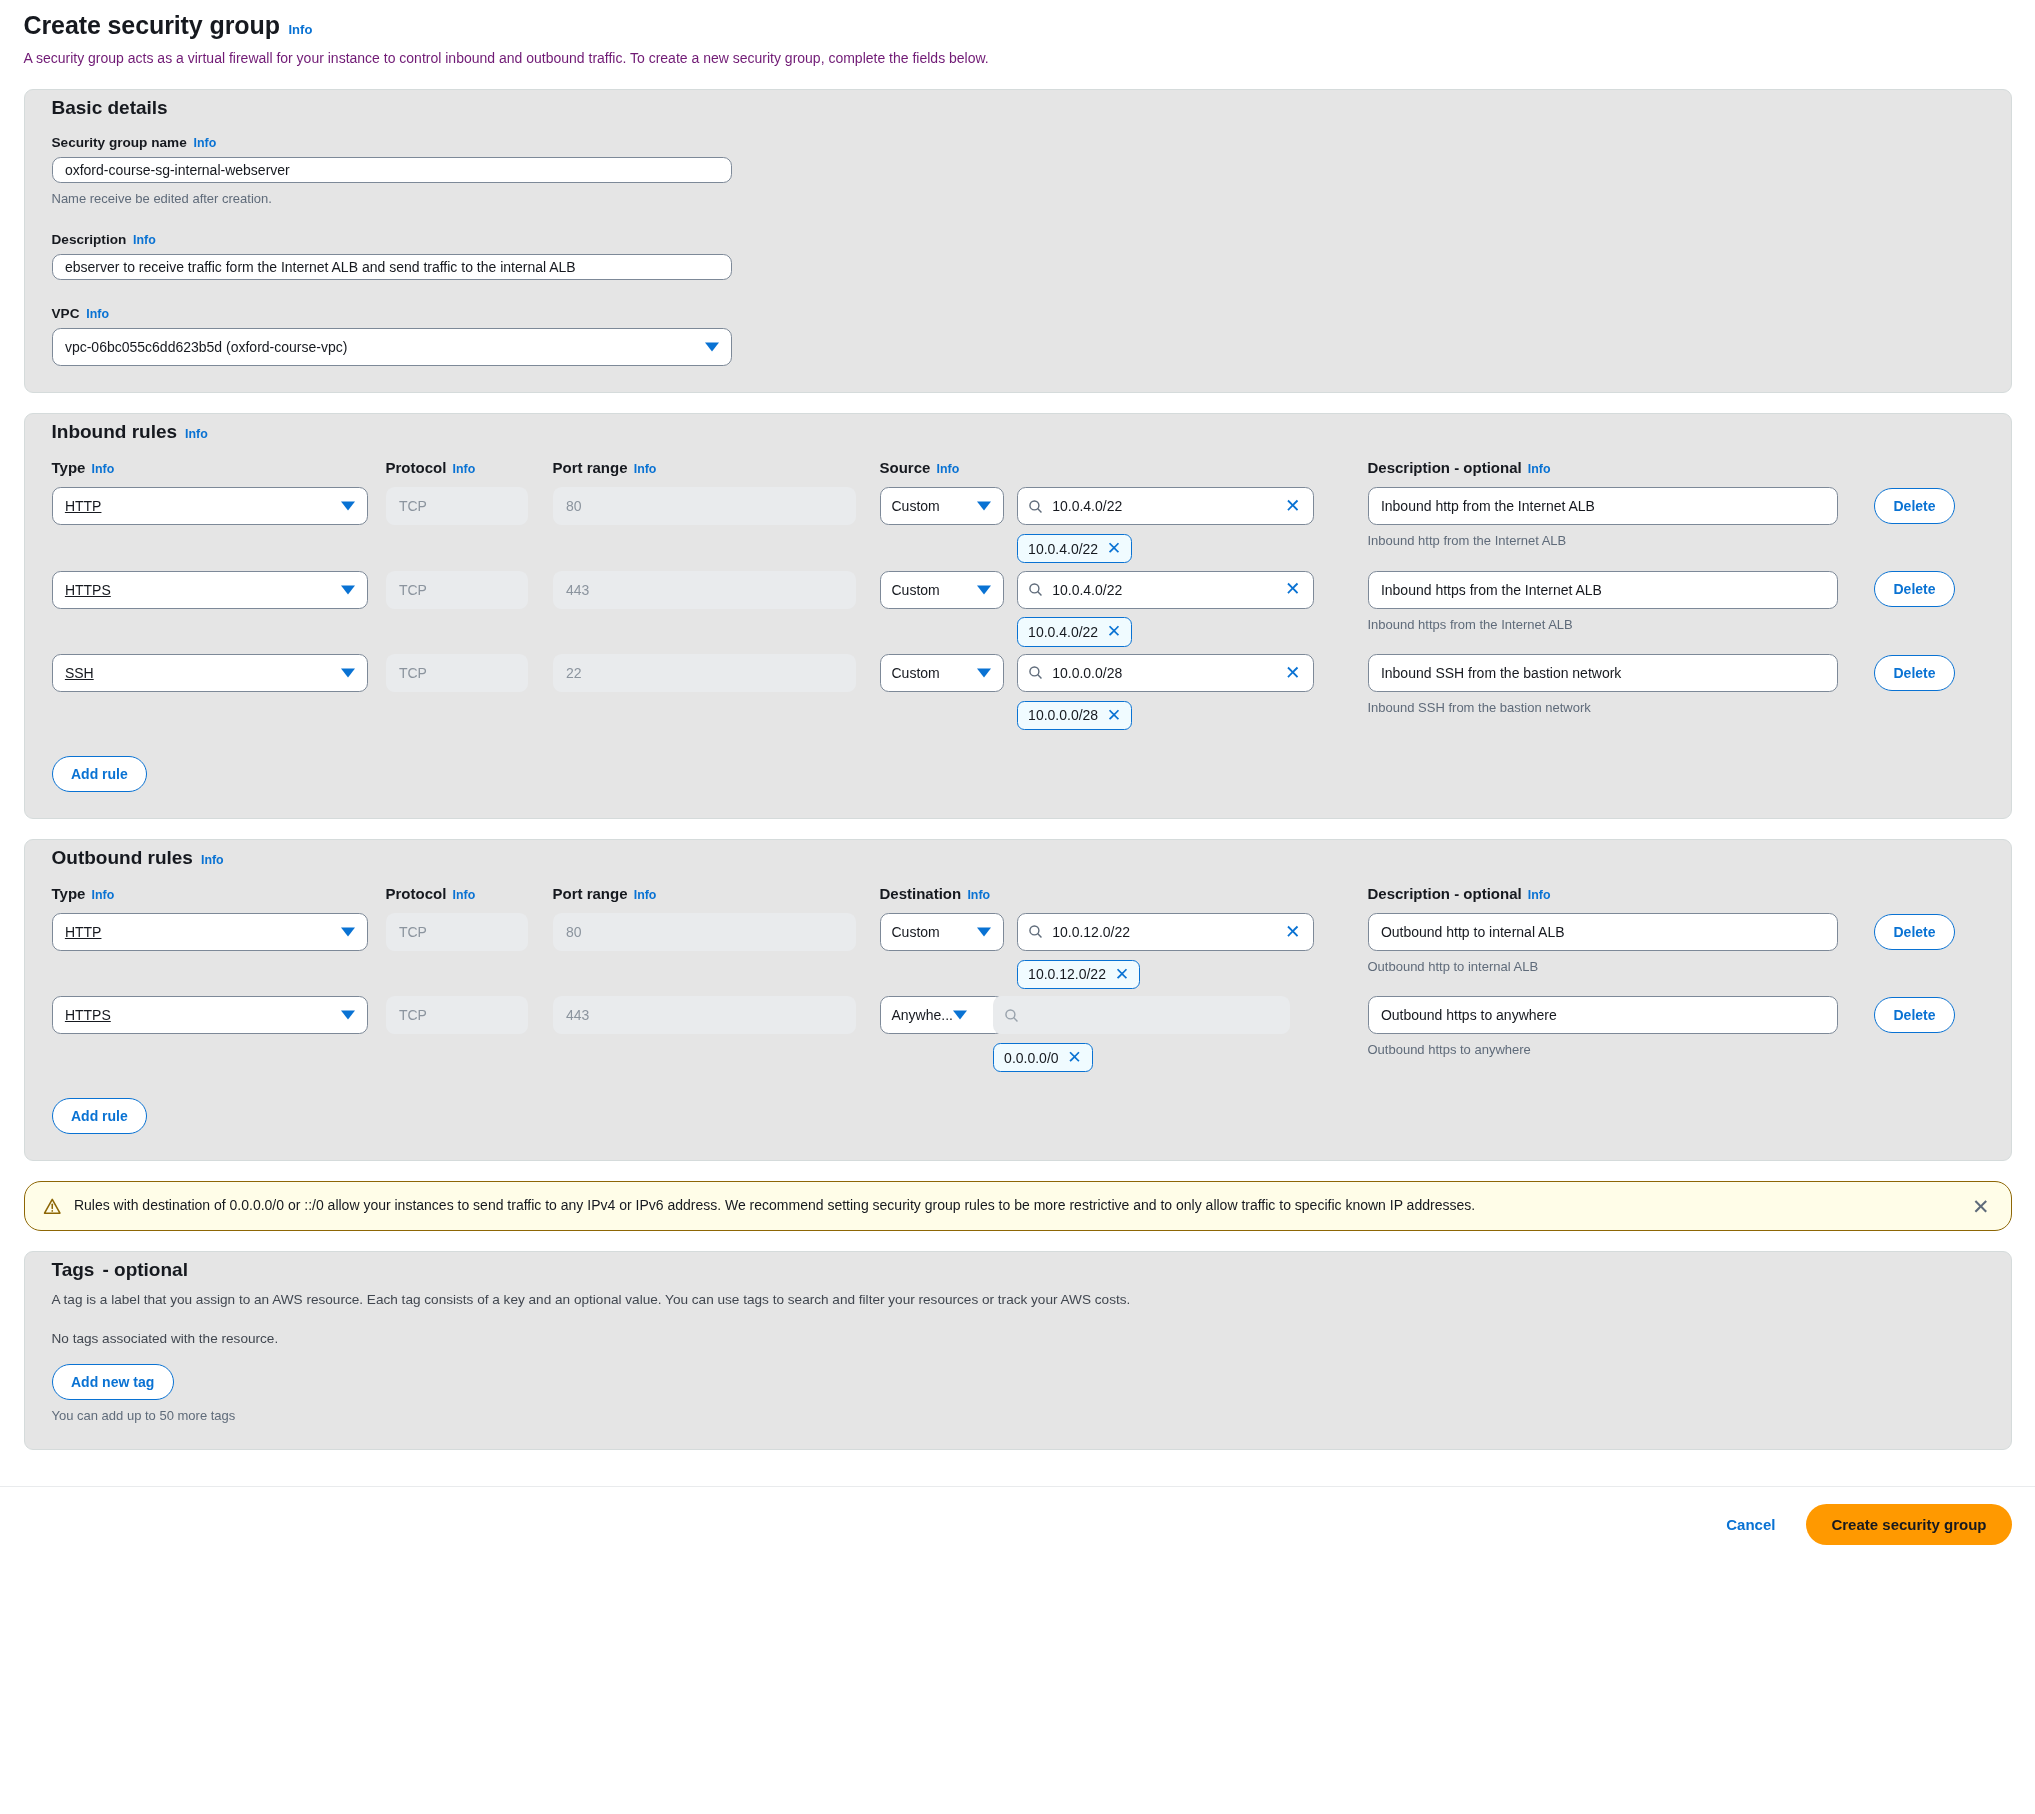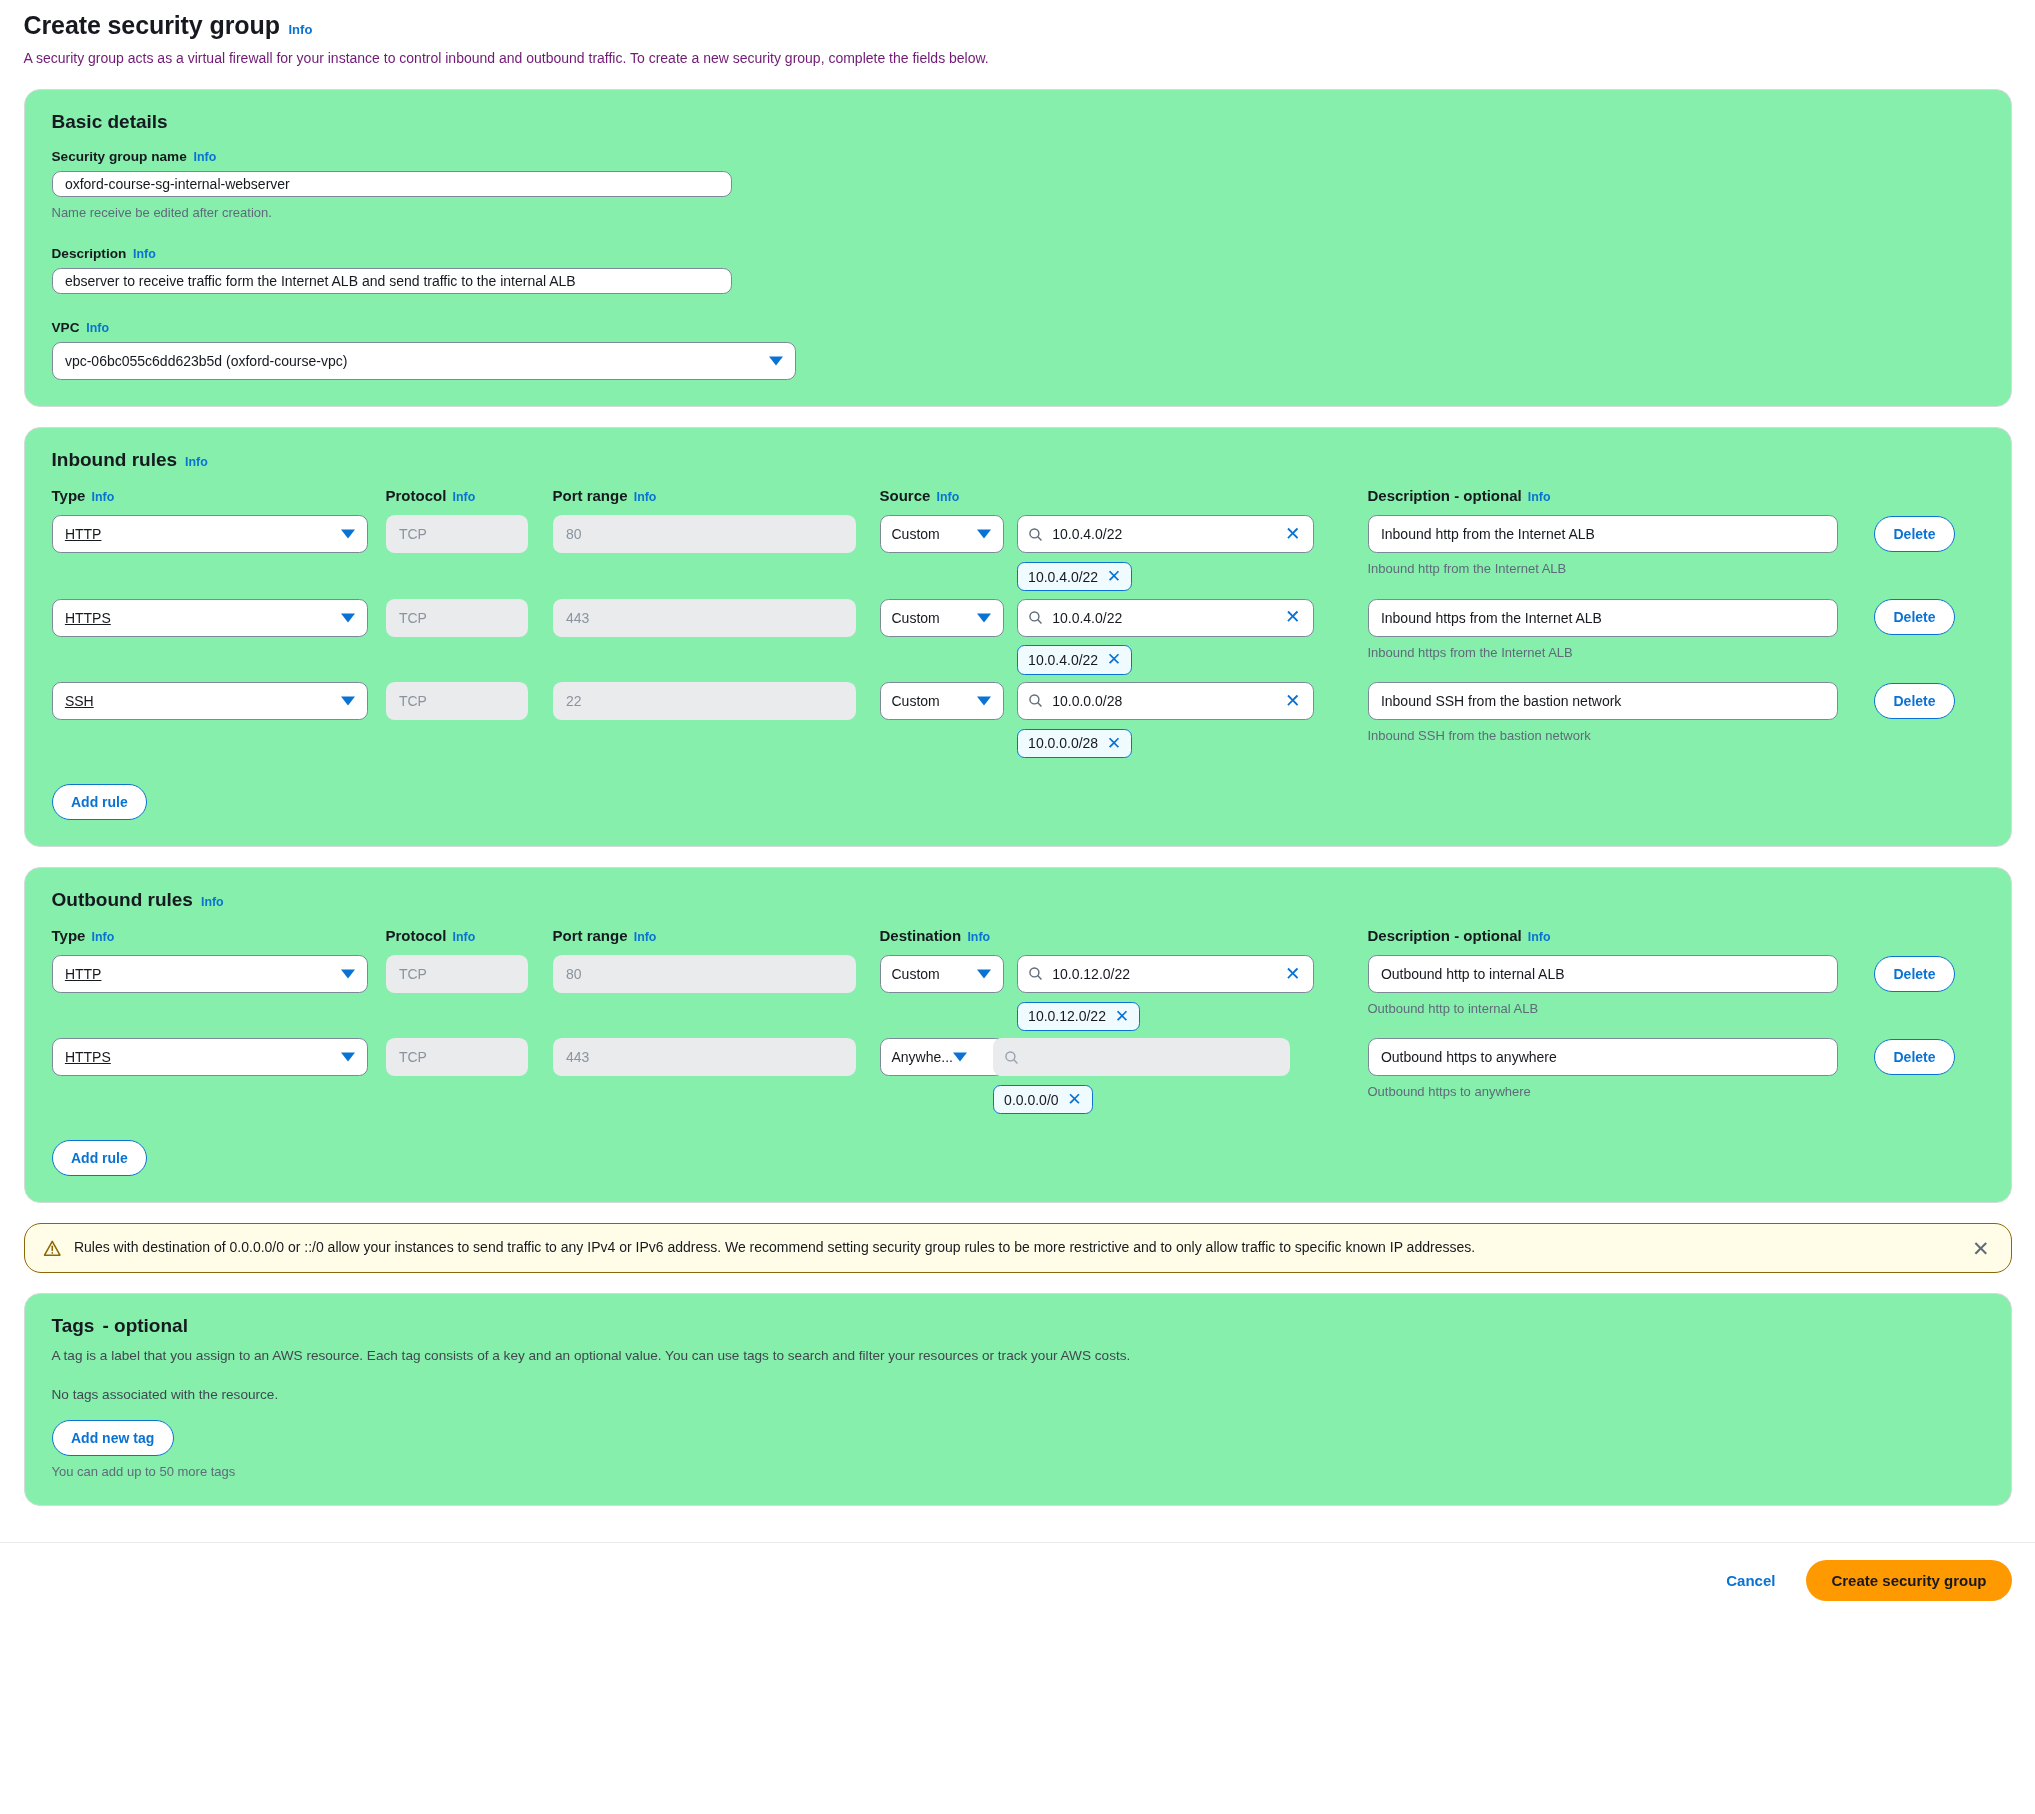--- a/index.html
+++ b/index.html
@@ -45,24 +45,24 @@
   .page-desc {
     font-size: 14px;
     color: #701a75;
     line-height: 1.45;
     margin: 8.7px 0 0 0;
   }
 
   
   .card {
     border: 1.2px solid #d5dbdb;
-    border-radius: 16px;
-    background: #86efac;
+    border-radius: 9px;
+    background: #e5e5e5;
     margin-top: 20px;
-    padding: 21px 27px 26px 27px;
+    padding: 7px 27px 26px 27px;
   }
   .card-title-row {
     display: flex;
     align-items: baseline;
     gap: 8px;
     margin-bottom: 16px;
   }
   .card-title {
     font-size: 19px;
     font-weight: 700;
@@ -99,21 +99,21 @@
     display: block;
   }
   .field-hint {
     font-size: 13px;
     color: #5f6b7a;
     margin-top: 7.4px;
   }
   .field-block { margin-bottom: 26px; }
   .field-block:last-child { margin-bottom: 0; }
 
-  .select-wrap { position: relative; width: 744px; }
+  .select-wrap { position: relative; width: 680px; }
   .select-box {
     width: 100%;
     height: 38px;
     border: 1.2px solid #7d8998;
     border-radius: 8.7px;
     background: #fff;
     font-size: 14px;
     color: #16191f;
     padding: 0 12.4px;
     display: flex;

